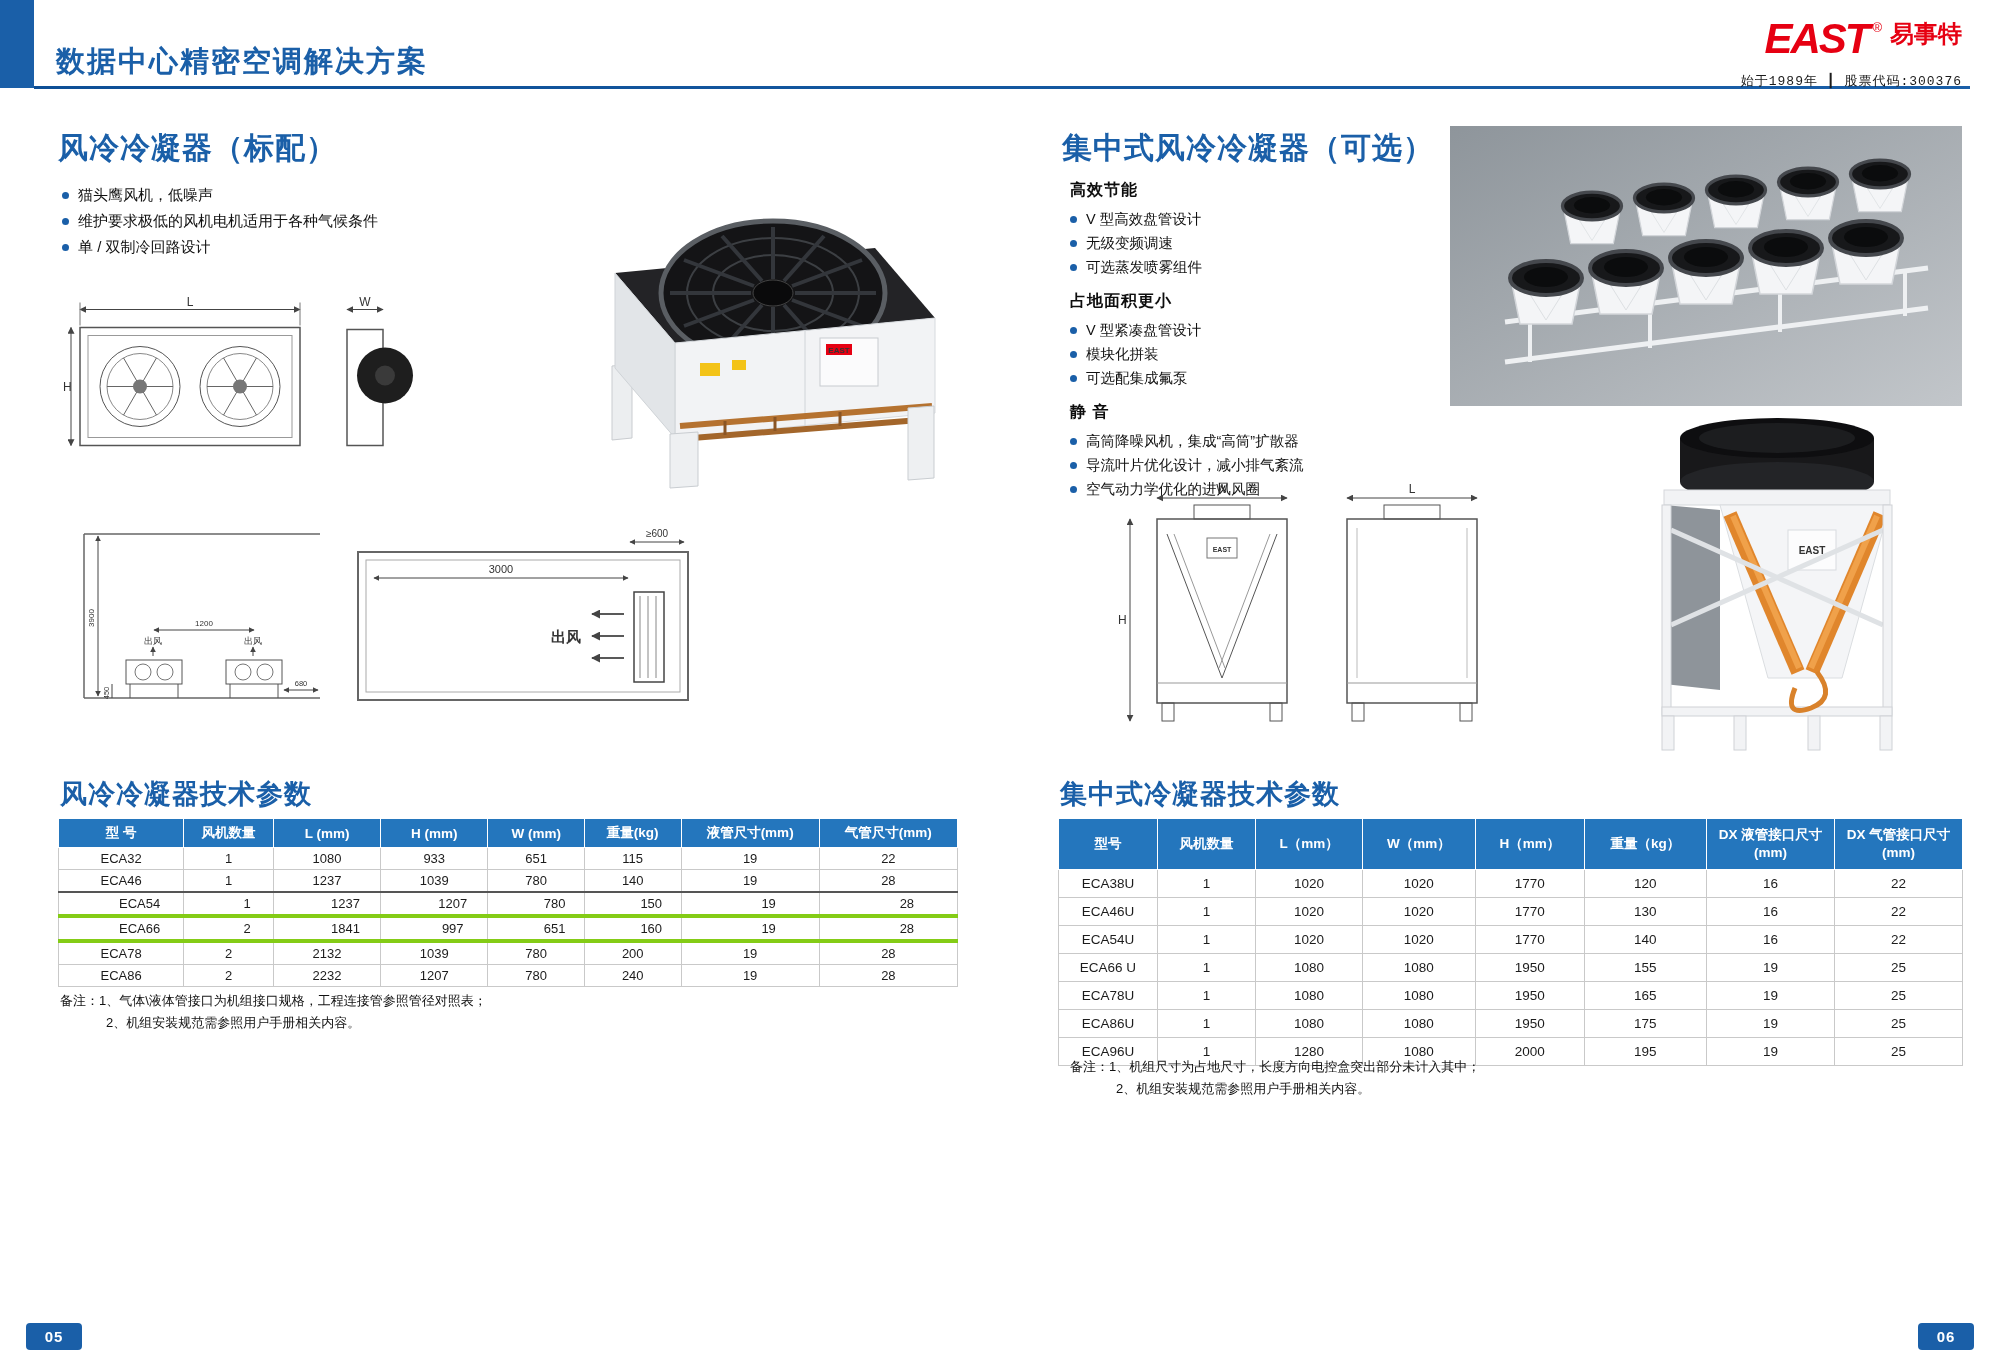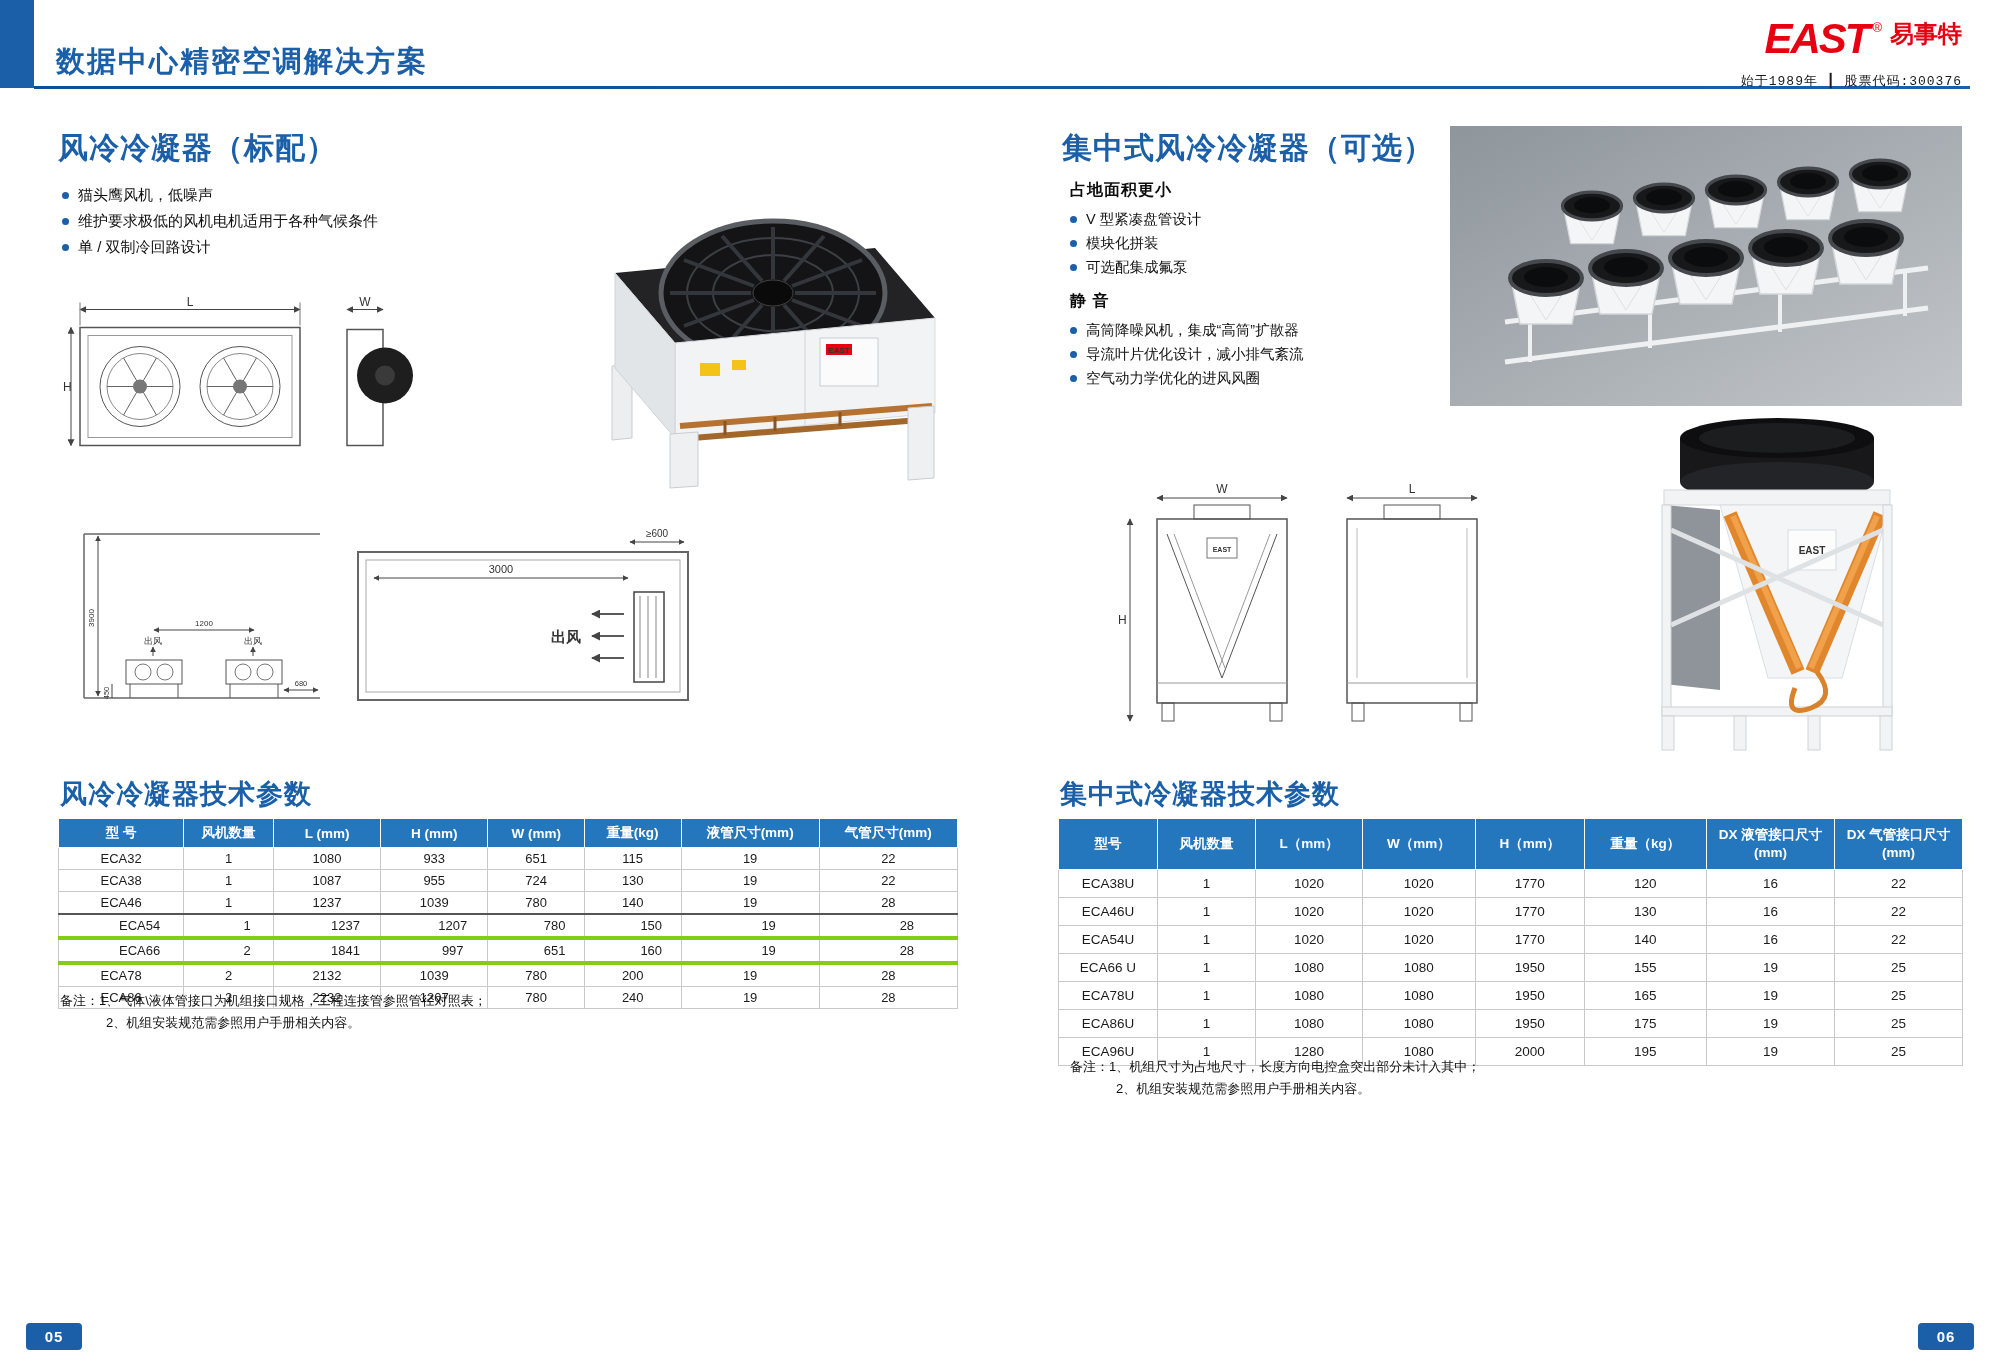--- a/index.html
+++ b/index.html
@@ -293,30 +293,20 @@
         <td>ECA32</td>
         <td>1</td>
         <td>1080</td>
         <td>933</td>
         <td>651</td>
         <td>115</td>
         <td>19</td>
         <td>22</td>
       </tr>
       <tr>
-        <td>ECA38</td>
-        <td>1</td>
-        <td>1087</td>
-        <td>955</td>
-        <td>724</td>
-        <td>130</td>
-        <td>19</td>
-        <td>22</td>
-      </tr>
-      <tr>
         <td>ECA46</td>
         <td>1</td>
         <td>1237</td>
         <td>1039</td>
         <td>780</td>
         <td>140</td>
         <td>19</td>
         <td>28</td>
       </tr>
       <tr class="bold">
@@ -366,20 +356,40 @@
   <div class="line1">备注：1、气体\液体管接口为机组接口规格，工程连接管参照管径对照表；</div>
   <div class="line2">2、机组安装规范需参照用户手册相关内容。</div>
 </div>
 
 <div class="page-num page-num-left">05</div>
 
 <div class="section-title rp-title">集中式风冷冷凝器（可选）</div>
 
 <div class="features">
 
+    <div>
+      <div class="feature-heading">高效节能</div>
+      <ul class="feature-items">
+
+          <li>
+            <span class="dot"></span>
+            <span>V 型高效盘管设计</span>
+          </li>
+
+          <li>
+            <span class="dot"></span>
+            <span>无级变频调速</span>
+          </li>
+
+          <li>
+            <span class="dot"></span>
+            <span>可选蒸发喷雾组件</span>
+          </li>
+        </ul>
+    </div>
 
     <div>
       <div class="feature-heading">占地面积更小</div>
       <ul class="feature-items">
 
           <li>
             <span class="dot"></span>
             <span>V 型紧凑盘管设计</span>
           </li>
 

